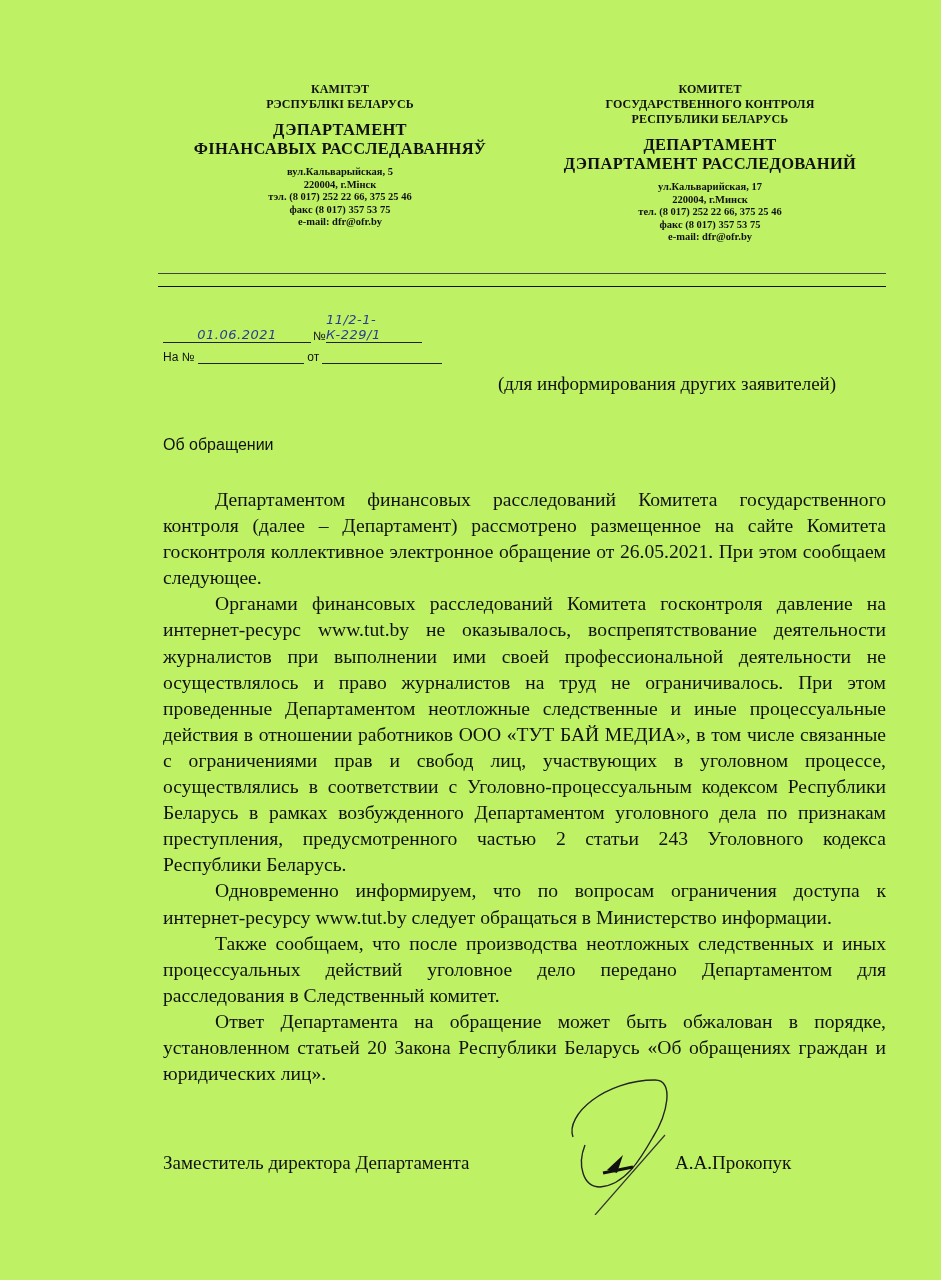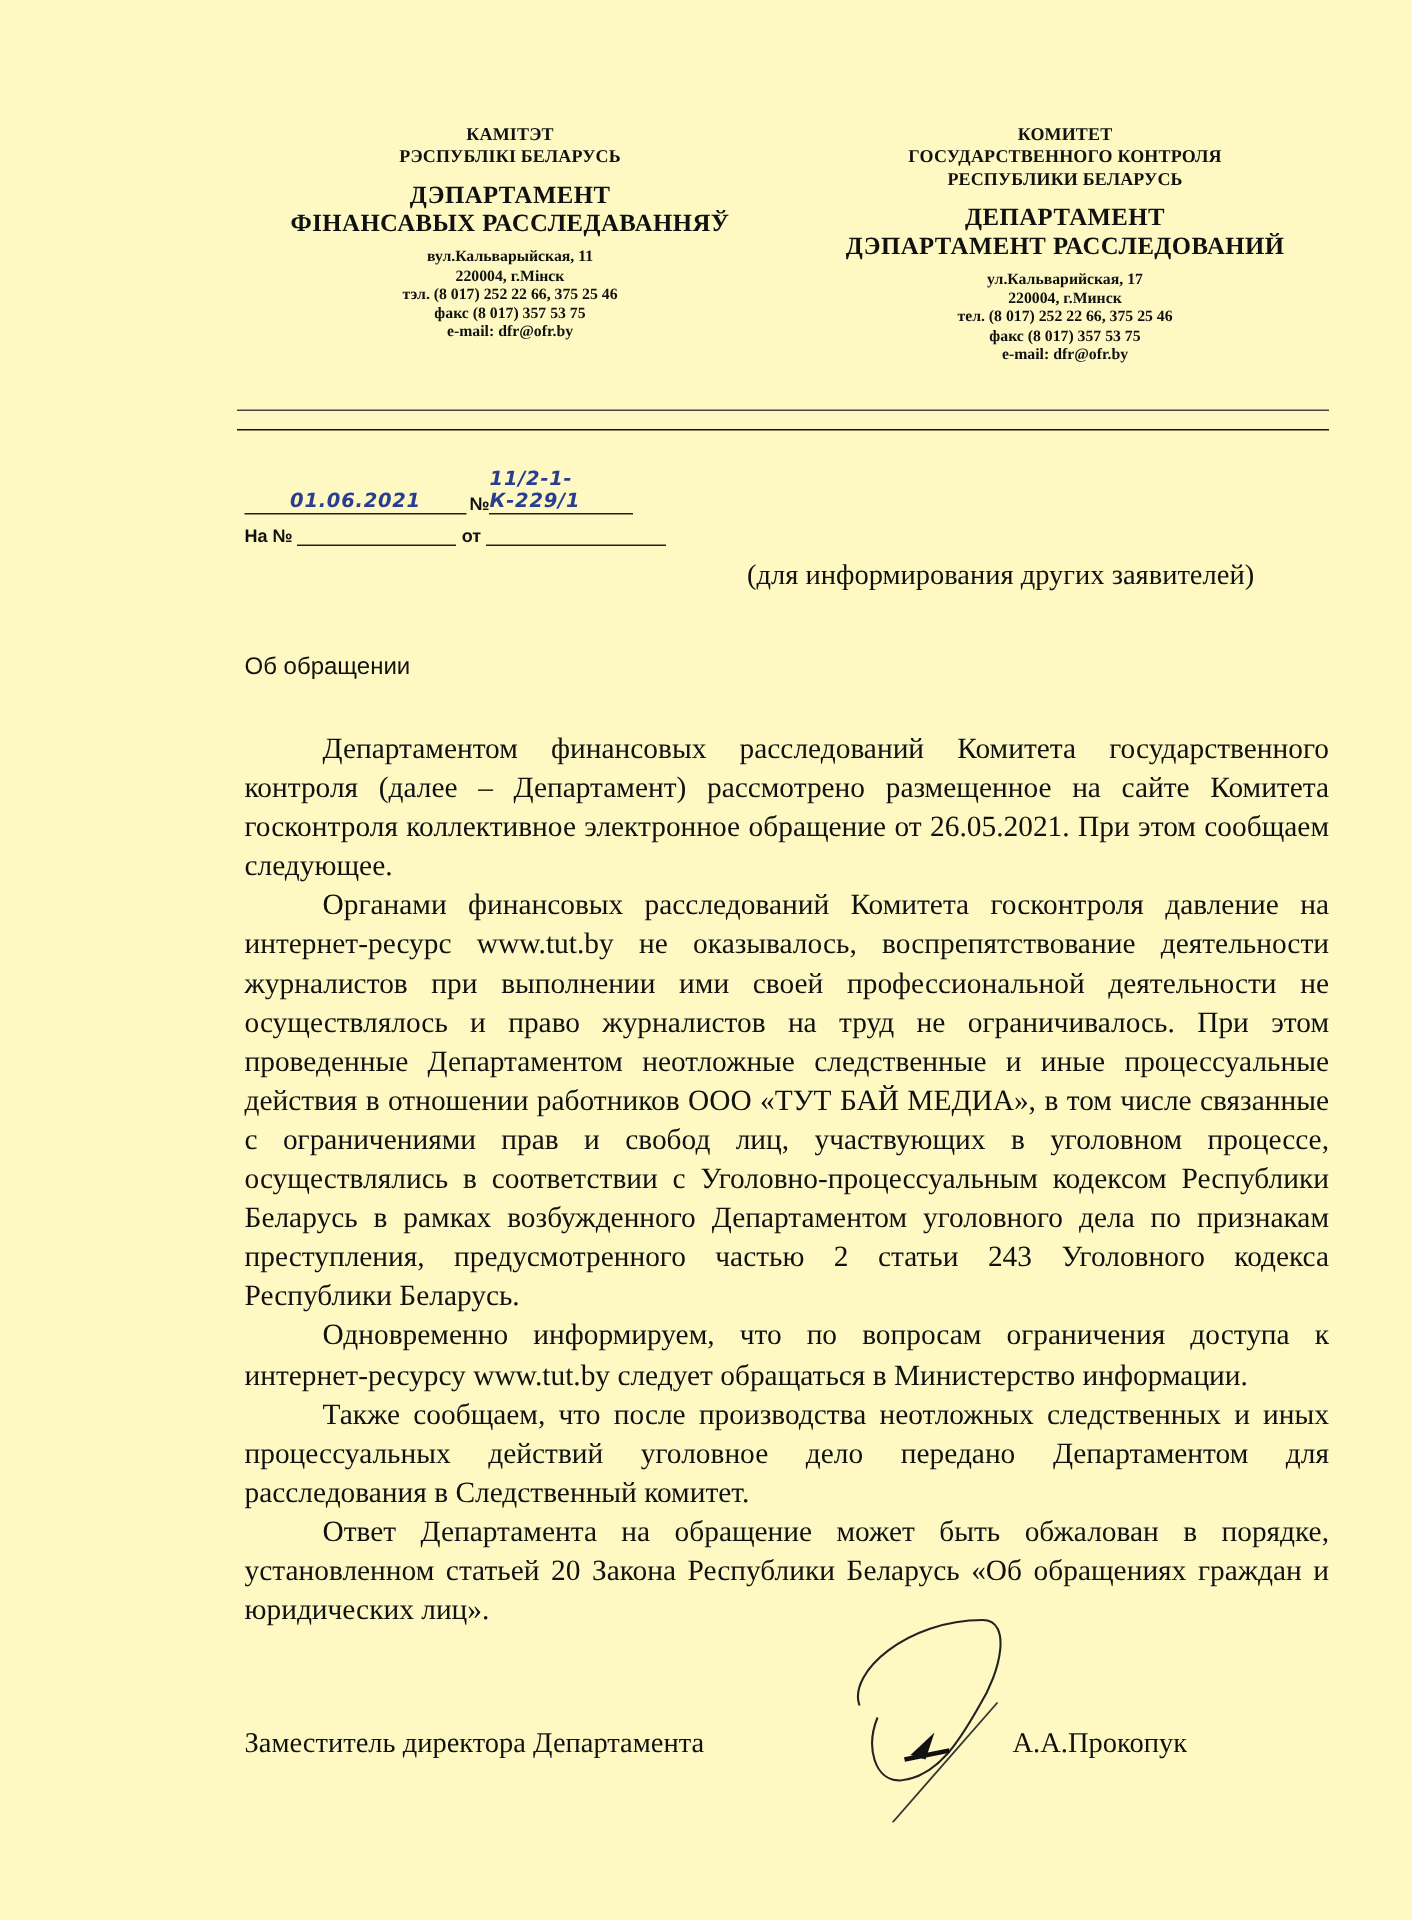--- a/index.html
+++ b/index.html
@@ -1,30 +1,30 @@
 <!DOCTYPE html>
 <html><head>
 <meta charset="utf-8">
 <style>
   html, body { margin: 0; padding: 0; background: #ffffff; }
   body { width: 941px; height: 1280px; position: relative; overflow: hidden; color: #111; }
-  .page { position: absolute; left: 0; top: 0; width: 941px; height: 1280px; background: #fef9c3; }
+  .page { position: absolute; left: 0; top: 0; width: 941px; height: 1280px; background: #bef264; }
 
   .hdr { position: absolute; top: 82px; width: 360px; text-align: center; font-family: "Liberation Serif", serif; }
   .hdr.left { left: 160px; }
   .hdr.right { left: 530px; }
   .hdr .org { font-size: 12px; line-height: 15px; font-weight: bold; letter-spacing: 0.1px; }
   .hdr .dept { margin-top: 8px; font-size: 16.5px; line-height: 19px; font-weight: 900; letter-spacing: 0.3px; }
   .hdr .addr { margin-top: 8px; font-size: 10.5px; line-height: 12.6px; font-weight: bold; }
 
   .rule { position: absolute; left: 158px; width: 728px; height: 0; border-top: 1.5px solid #222; }
   .rule.r1 { top: 273px; border-top: 1.2px solid #444; }
   .rule.r2 { top: 286px; border-top: 1.8px solid #111; }
 
-  .regline { position: absolute; font-family: "Liberation Sans", sans-serif; font-size: 12px; font-weight: bold; }
+  .regline { position: absolute; font-family: "Liberation Sans", sans-serif; font-size: 12px; font-weight: normal; }
   .hw { font-family: "DejaVu Sans", sans-serif; font-style: italic; color: #2a3d8f; font-size: 13px; letter-spacing: 0.5px; }
   .blank { display: inline-block; border-bottom: 1px solid #222; vertical-align: bottom; }
 
   .addressee { position: absolute; left: 498px; top: 330px; font-family: "Liberation Serif", serif; font-size: 19px; margin-top: 43px; }
 
   .subject { position: absolute; left: 163px; top: 436px; font-family: Liberation Sans, sans-serif; font-size: 16px; }
 
   .body { position: absolute; left: 163px; top: 487px; width: 723px; font-family: "Liberation Serif", serif; font-size: 19.6px; line-height: 26.1px; }
   .body p { margin: 0; text-align: justify; text-indent: 52px; }
 
@@ -41,21 +41,21 @@
   <div class="hdr left">
     <div class="org">
       <div>КАМІТЭТ</div>
       <div>РЭСПУБЛІКІ БЕЛАРУСЬ</div>
     </div>
     <div class="dept">
       <div>ДЭПАРТАМЕНТ</div>
       <div>ФІНАНСАВЫХ РАССЛЕДАВАННЯЎ</div>
     </div>
     <div class="addr">
-      <div>вул.Кальварыйская, 11</div>
+      <div>вул.Кальварыйская, 5</div>
       <div>220004, г.Мінск</div>
       <div>тэл. (8 017) 252 22 66, 375 25 46</div>
       <div>факс (8 017) 357 53 75</div>
       <div>e-mail: dfr@ofr.by</div>
     </div>
   </div>
 
   <div class="hdr right">
     <div class="org">
       <div>КОМИТЕТ</div>

